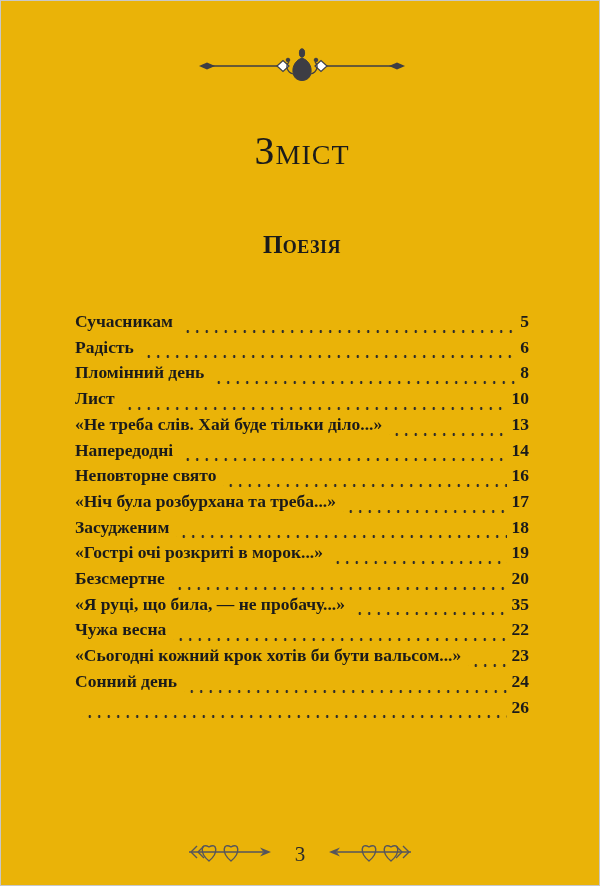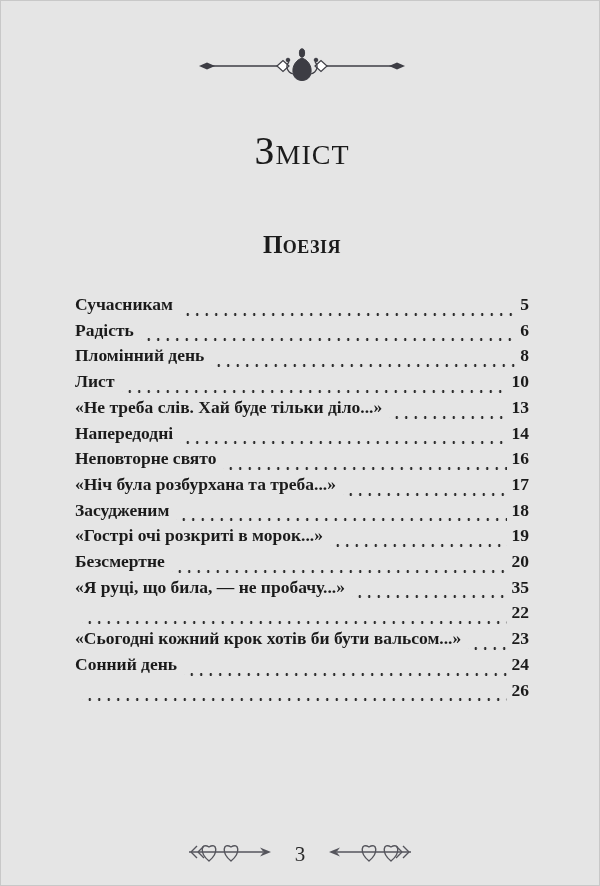--- a/index.html
+++ b/index.html
@@ -5,21 +5,21 @@
   * { margin: 0; padding: 0; box-sizing: border-box; }
   html, body { background: #ffffff; }
   body {
     width: 600px; height: 886px;
     font-family: "Liberation Serif", serif;
     color: #1b1b1b;
   }
   .page {
     width: 600px; height: 886px;
     position: relative;
-    background: #e5e5e5;
+    background: #eab308;
     border: 1px solid #c8c8c8;
     padding: 0 70px 0 74px;
     overflow: hidden;
   }
   .ornament-top {
     display: flex; justify-content: center;
     margin-top: 44px;
   }
   .title {
     text-align: center;
@@ -32,21 +32,21 @@
   }
   .section-heading {
     text-align: center;
     font-size: 25px;
     line-height: 28px;
     font-weight: 700;
     font-variant: small-caps;
     letter-spacing: 0.5px;
     margin-top: 56px;
   }
-  .toc { margin-top: 33px; }
+  .toc { margin-top: 50px; }
   .toc-row {
     display: flex;
     align-items: baseline;
     font-weight: 700;
     font-size: 17.5px;
     line-height: 25.7px;
   }
   .toc-title { white-space: nowrap; }
   .leader {
     flex: 1;
@@ -179,20 +179,21 @@
       <span class="toc-page">20</span>
     </div>
 
     <div class="toc-row">
       <span class="toc-title">«Я руці, що била, — не пробачу...»</span>
       <span class="leader"></span>
       <span class="toc-page">35</span>
     </div>
 
     <div class="toc-row">
+      <span class="toc-title">Чужа весна</span>
       <span class="leader"></span>
       <span class="toc-page">22</span>
     </div>
 
     <div class="toc-row">
       <span class="toc-title">«Сьогодні кожний крок хотів би бути вальсом...»</span>
       <span class="leader"></span>
       <span class="toc-page">23</span>
     </div>
 

